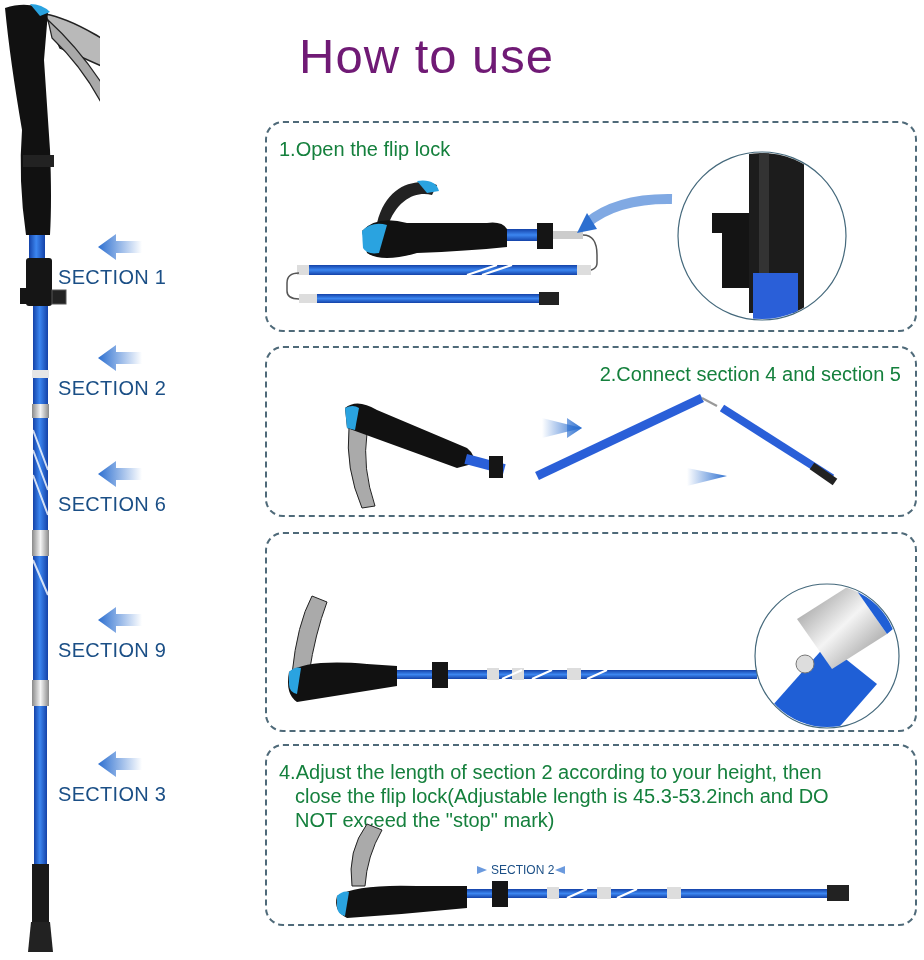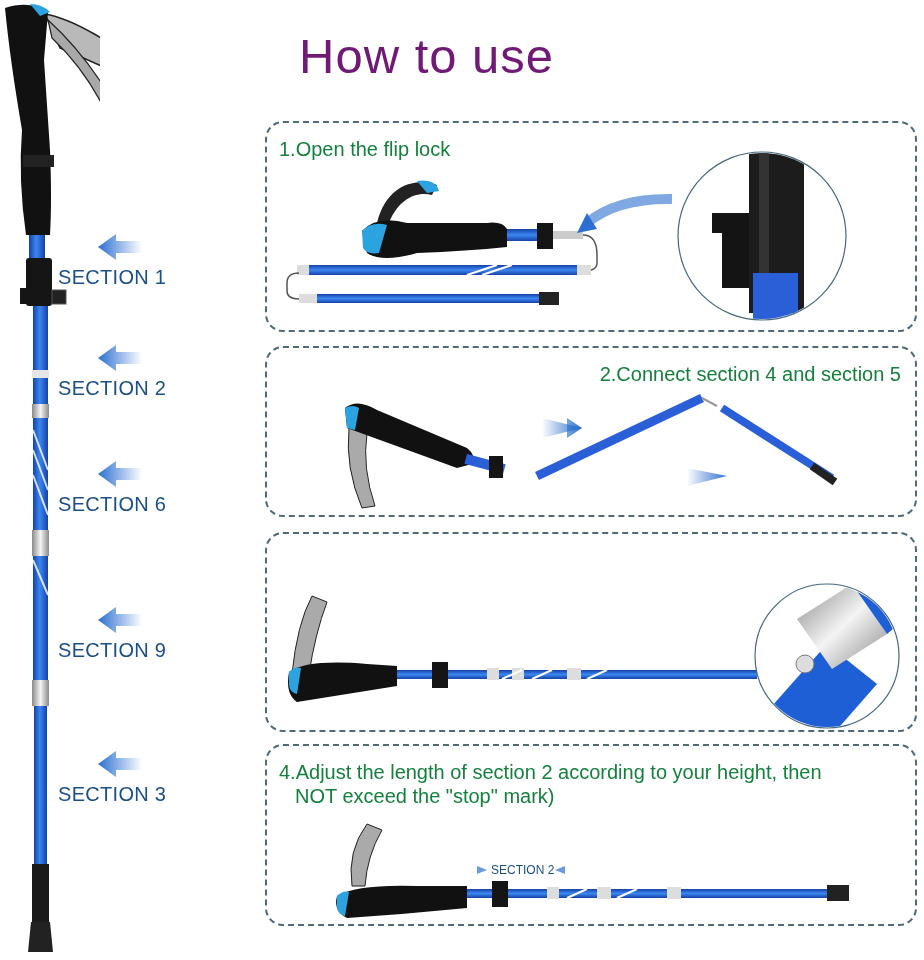--- a/index.html
+++ b/index.html
@@ -214,20 +214,21 @@
       <path d="M530 85 L585 50 L620 100 L565 135 Z" fill="url(#sv3)"></path>
       <path d="M585 50 L620 30 L650 75 L620 100 Z" fill="#1f5fd6"></path>
       <circle cx="538" cy="130" r="9" fill="#ddd" stroke="#777"></circle>
     </g>
   </svg>
 </div>
 
 <div class="step" style="top:744px; height:182px;">
   <div class="step-text">
     <span>4.Adjust the length of section 2 according to your height, then</span>
+    <span class="indent">close the flip lock(Adjustable length is 45.3-53.2inch and DO</span>
     <span class="indent">NOT exceed the "stop" mark)</span>
   </div>
   <svg class="illus" width="652" height="182" viewBox="0 0 652 182">
     <defs>
       <linearGradient id="pb4" x1="0" y1="0" x2="0" y2="1">
           <stop offset="0" stop-color="#1442a8"></stop>
           <stop offset="0.5" stop-color="#3c86f0"></stop>
           <stop offset="1" stop-color="#1442a8"></stop>
         </linearGradient>
     </defs>

